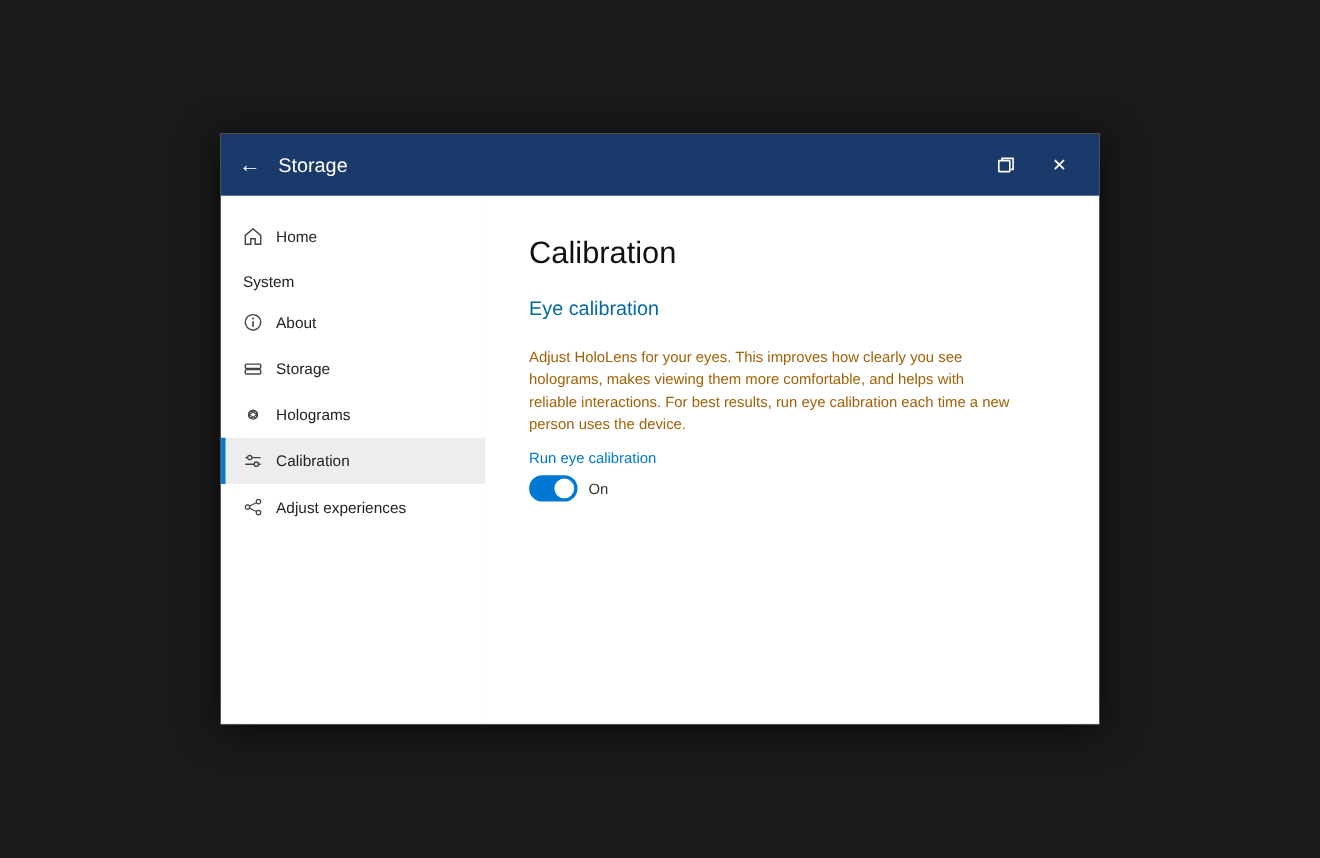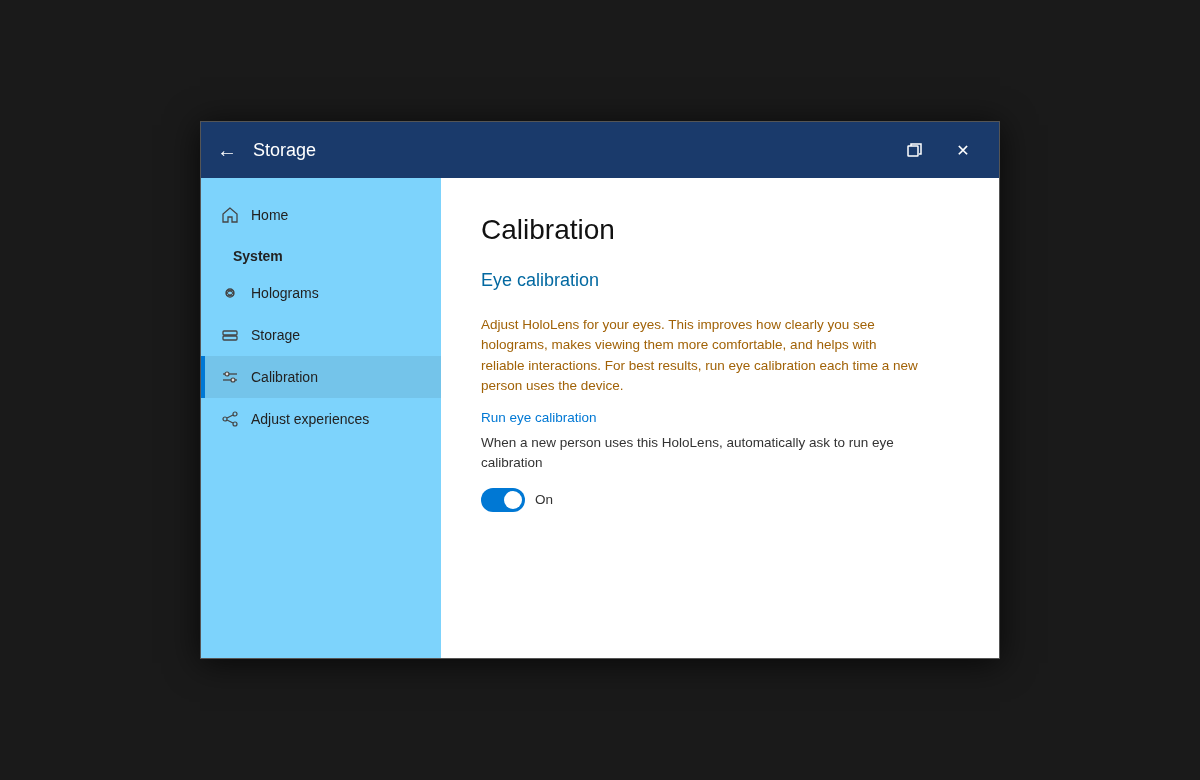--- a/index.html
+++ b/index.html
@@ -63,21 +63,21 @@
     }
 
     .main-content {
       display: flex;
       background: #e8e8e8;
       min-height: 480px;
     }
 
     .sidebar {
       width: 240px;
-      background: #7dd3fc;
+      background: #ffffff;
       padding: 16px 0;
       flex-shrink: 0;
     }
 
     .sidebar-item {
       display: flex;
       align-items: center;
       padding: 12px 20px;
       cursor: pointer;
       font-size: 14px;
@@ -94,23 +94,23 @@
       content: '';
       position: absolute;
       left: 0;
       top: 0;
       bottom: 0;
       width: 4px;
       background: #0078d4;
     }
 
     .sidebar-section {
-      padding: 12px 32px 8px;
+      padding: 12px 20px 8px;
       font-size: 14px;
-      font-weight: 700;
+      font-weight: 400;
       color: #222;
     }
 
     .sidebar-icon {
       width: 18px;
       height: 18px;
       display: flex;
       align-items: center;
       justify-content: center;
       flex-shrink: 0;
@@ -225,41 +225,51 @@
         <span class="sidebar-icon">
           <svg width="18" height="18" viewBox="0 0 18 18" fill="none" xmlns="http://www.w3.org/2000/svg">
             <path d="M9 2L2 8v8h5v-5h4v5h5V8L9 2z" stroke="#444" stroke-width="1.3" fill="none"></path>
           </svg>
         </span>
         <span>Home</span>
       </div>
 
       <div class="sidebar-section">System</div>
 
-
+      <div class="sidebar-item">
+        <span class="sidebar-icon">
+          <svg width="18" height="18" viewBox="0 0 18 18" fill="none" xmlns="http://www.w3.org/2000/svg">
+            <circle cx="9" cy="9" r="7" stroke="#444" stroke-width="1.3" fill="none"></circle>
+            <line x1="9" y1="8" x2="9" y2="13" stroke="#444" stroke-width="1.5"></line>
+            <circle cx="9" cy="5.5" r="0.9" fill="#444"></circle>
+          </svg>
+        </span>
+        <span>About</span>
+      </div>
+
+
+      <div class="sidebar-item">
+        <span class="sidebar-icon">
+          <svg width="18" height="18" viewBox="0 0 18 18" fill="none" xmlns="http://www.w3.org/2000/svg">
+            <rect x="2" y="5" width="14" height="4" rx="1" stroke="#444" stroke-width="1.3" fill="none"></rect>
+            <rect x="2" y="10" width="14" height="4" rx="1" stroke="#444" stroke-width="1.3" fill="none"></rect>
+          </svg>
+        </span>
+        <span>Storage</span>
+      </div>
 
       <div class="sidebar-item">
         <span class="sidebar-icon">
           <svg width="18" height="18" viewBox="0 0 18 18" fill="none" xmlns="http://www.w3.org/2000/svg">
             <circle cx="9" cy="9" r="4" stroke="#444" stroke-width="1.3" fill="none"></circle>
             <ellipse cx="9" cy="9" rx="4" ry="2" stroke="#444" stroke-width="1" fill="none" transform="rotate(-30 9 9)"></ellipse>
             <ellipse cx="9" cy="9" rx="4" ry="2" stroke="#444" stroke-width="1" fill="none" transform="rotate(30 9 9)"></ellipse>
           </svg>
         </span>
         <span>Holograms</span>
-      </div>
-
-      <div class="sidebar-item">
-        <span class="sidebar-icon">
-          <svg width="18" height="18" viewBox="0 0 18 18" fill="none" xmlns="http://www.w3.org/2000/svg">
-            <rect x="2" y="5" width="14" height="4" rx="1" stroke="#444" stroke-width="1.3" fill="none"></rect>
-            <rect x="2" y="10" width="14" height="4" rx="1" stroke="#444" stroke-width="1.3" fill="none"></rect>
-          </svg>
-        </span>
-        <span>Storage</span>
       </div>
 
       <div class="sidebar-item active">
         <span class="sidebar-icon">
           <svg width="18" height="18" viewBox="0 0 18 18" fill="none" xmlns="http://www.w3.org/2000/svg">
             <line x1="2" y1="6" x2="16" y2="6" stroke="#444" stroke-width="1.3"></line>
             <line x1="2" y1="12" x2="16" y2="12" stroke="#444" stroke-width="1.3"></line>
             <circle cx="6" cy="6" r="2" fill="#e0e0e0" stroke="#444" stroke-width="1.2"></circle>
             <circle cx="12" cy="12" r="2" fill="#e0e0e0" stroke="#444" stroke-width="1.2"></circle>
           </svg>
@@ -280,21 +290,20 @@
         <span>Adjust experiences</span>
       </div>
 
     </div>
 
     <div class="content-pane">
       <h1 class="page-title">Calibration</h1>
       <h2 class="section-title">Eye calibration</h2>
       <p class="description">Adjust HoloLens for your eyes. This improves how clearly you see holograms, makes viewing them more comfortable, and helps with reliable interactions. For best results, run eye calibration each time a new person uses the device.</p>
       <a class="link">Run eye calibration</a>
-      <p class="auto-calibration-label">When a new person uses this HoloLens, automatically ask to run eye calibration</p>
       <div class="toggle-row">
         <div class="toggle">
           <div class="toggle-track">
             <div class="toggle-thumb"></div>
           </div>
         </div>
         <span class="toggle-label">On</span>
       </div>
     </div>
   </div>

